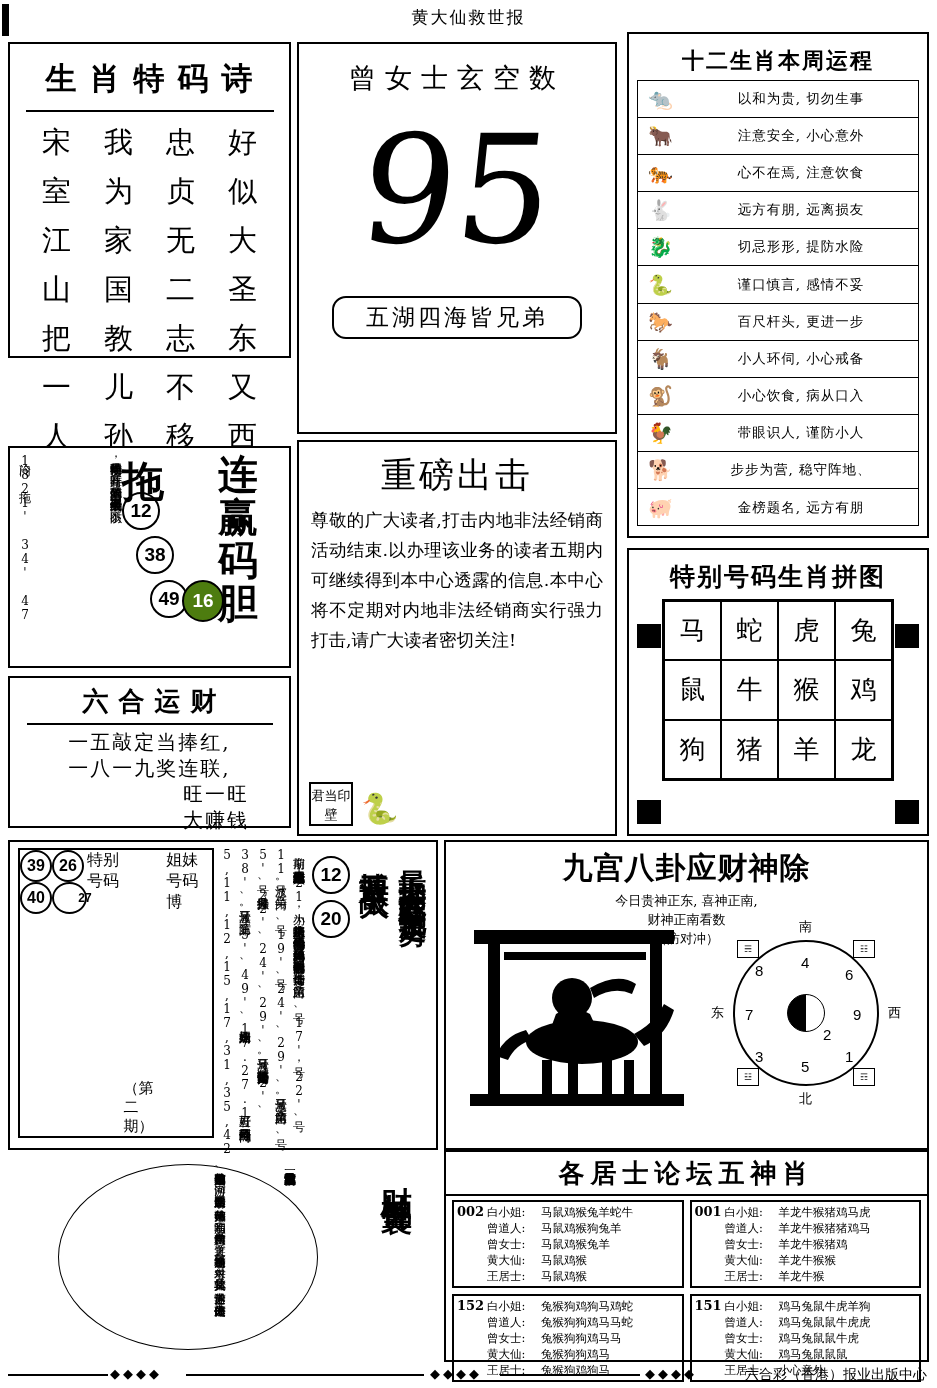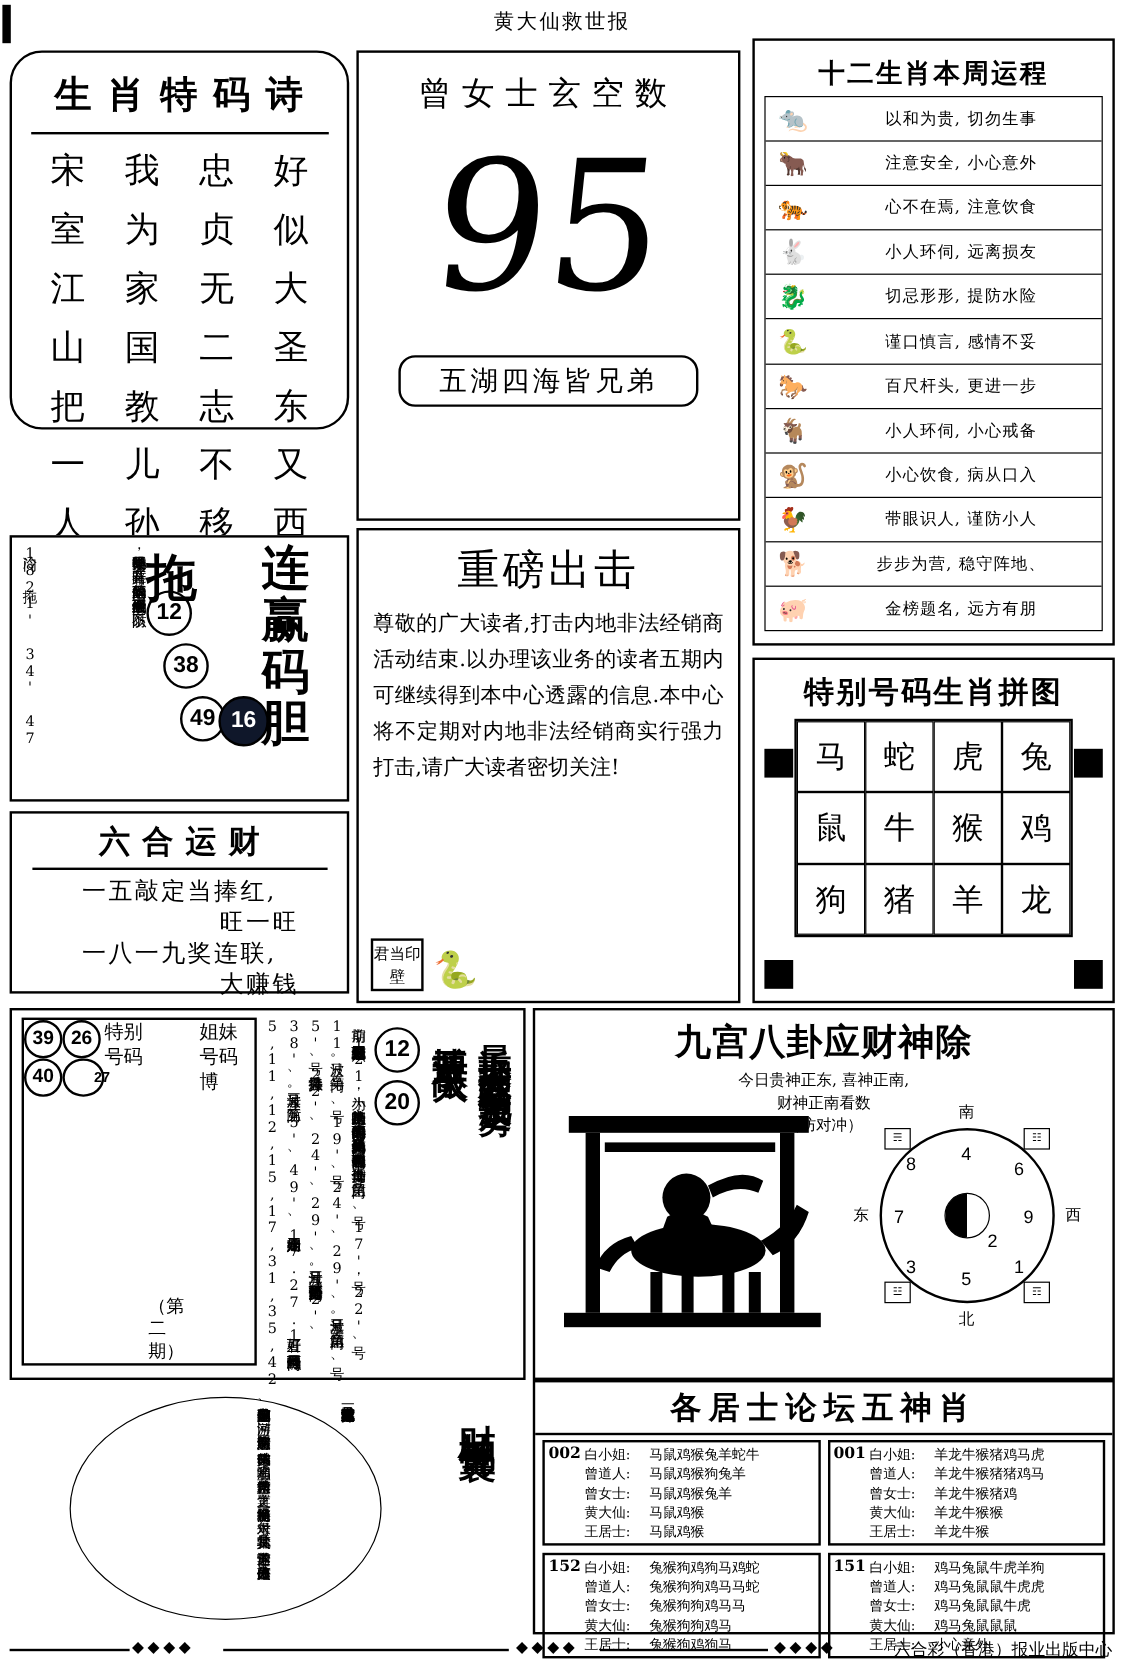--- a/index.html
+++ b/index.html
@@ -14,21 +14,21 @@
   }
   .page { position:relative; width:937px; height:1388px; }
   .abs { position:absolute; }
   .box { border: 2px solid #000; background:#fff; }
 
   
   #masthead { top:6px; left:0; width:937px; text-align:center; font-size:17px; letter-spacing:2px; }
   #leftbar { left:2px; top:4px; width:7px; height:32px; background:#000; }
 
   
-  #poem { left:8px; top:42px; width:283px; height:316px;border-radius:27px; }
+  #poem { left:8px; top:42px; width:283px; height:316px; }
   #poem .title { text-align:center; font-size:31px; letter-spacing:13px; margin-top:14px; font-weight:bold; padding-left:12px;}
   #poem .rule { width:248px; height:2px; background:#000; margin:10px auto 4px; }
   #poem .grid { display:flex; justify-content:center; gap:0px; margin-top:6px; }
   #poem .col { display:flex; flex-direction:column; align-items:center; width:62px; }
   #poem .col span { font-size:29px; line-height:49px; }
 
   
   #xuankong { left:297px; top:42px; width:320px; height:392px; }
   #xuankong .t { text-align:center; font-size:27px; letter-spacing:9px; margin-top:16px;font-family:Liberation Serif, serif; }
   #xuankong .glyph { text-align:center; font-size:150px; line-height:200px; font-family:"DejaVu Serif", serif; margin-top:-6px; transform: skewX(-6deg); }
@@ -45,21 +45,21 @@
   #zodiac .tx { flex:1; font-size:13.5px; text-align:center; letter-spacing:1px; }
 
   
   #tuo { left:8px; top:446px; width:283px; height:222px; }
   #tuo .leftcol { position:absolute; left:6px; top:6px; width:110px; height:208px; }
   #tuo .v1 { writing-mode:vertical-rl; text-orientation:upright; font-size:12px; line-height:17px; height:200px; }
   #tuo .stack { position:absolute; right:8px; top:4px; width:86px; }
   #tuo .stack .w { font-size:40px; font-weight:bold; line-height:43px; text-align:center; }
   #tuo .balls { position:absolute; left:112px; top:44px; }
   .ball { width:38px; height:38px; border:2px solid #000; border-radius:50%; display:flex; align-items:center; justify-content:center; font-size:19px; font-weight:bold; font-family:"Liberation Sans",sans-serif; }
-  .ball.solid { background:#0f172a; color:#fff; border-color:#000; }
+  .ball.solid { background:#4d7c0f; color:#fff; border-color:#000; }
 
   
   #zhong { left:297px; top:440px; width:320px; height:396px; }
   #zhong .hd { text-align:center; font-size:35px; font-weight:normal; letter-spacing:3px; margin-top:10px; }
   #zhong p { font-size:17.5px; line-height:30px; margin:6px 12px 0; text-align:justify; }
   #zhong .seal { position:absolute; left:10px; bottom:8px; width:44px; height:44px; border:2px solid #000; font-size:13px; line-height:19px; text-align:center; padding-top:2px;}
   #zhong .snake { position:absolute; left:62px; bottom:8px; font-size:30px; }
 
   
   #liuhe { left:8px; top:676px; width:283px; height:152px; }
@@ -188,21 +188,21 @@
         <div class="row">
             <div class="ic">🐂</div>
             <div class="tx">注意安全, 小心意外</div>
           </div>
         <div class="row">
             <div class="ic">🐅</div>
             <div class="tx">心不在焉, 注意饮食</div>
           </div>
         <div class="row">
             <div class="ic">🐇</div>
-            <div class="tx">小人环伺, 远离损友</div>
+            <div class="tx">远方有朋, 远离损友</div>
           </div>
         <div class="row">
             <div class="ic">🐉</div>
             <div class="tx">切忌形形, 提防水险</div>
           </div>
         <div class="row">
             <div class="ic">🐍</div>
             <div class="tx">谨口慎言, 感情不妥</div>
           </div>
         <div class="row">
@@ -257,22 +257,22 @@
     <div class="hd">重磅出击</div>
     <p>尊敬的广大读者,打击内地非法经销商活动结束.以办理该业务的读者五期内可继续得到本中心透露的信息.本中心将不定期对内地非法经销商实行强力打击,请广大读者密切关注!</p>
     <div class="seal">君当印壁</div>
     <div class="snake">🐍</div>
   </div>
 
   <div class="abs box" id="liuhe">
     <div class="hd">六合运财</div>
     <div class="rule"></div>
     <div class="l">一五敲定当捧红,</div>
+    <div class="l">一八一九奖连联,</div>
     <div class="l r">旺一旺</div>
-    <div class="l">一八一九奖连联,</div>
     <div class="l r">大赚钱</div>
     <div class="note">（欲钱去买站着睡觉的生肖）</div>
   </div>
 
   <div class="abs box" id="puzzle">
     <h2>特别号码生肖拼图</h2>
     <div class="grid">
       <div class="cell">马</div>
       <div class="cell">蛇</div>
       <div class="cell">虎</div>

